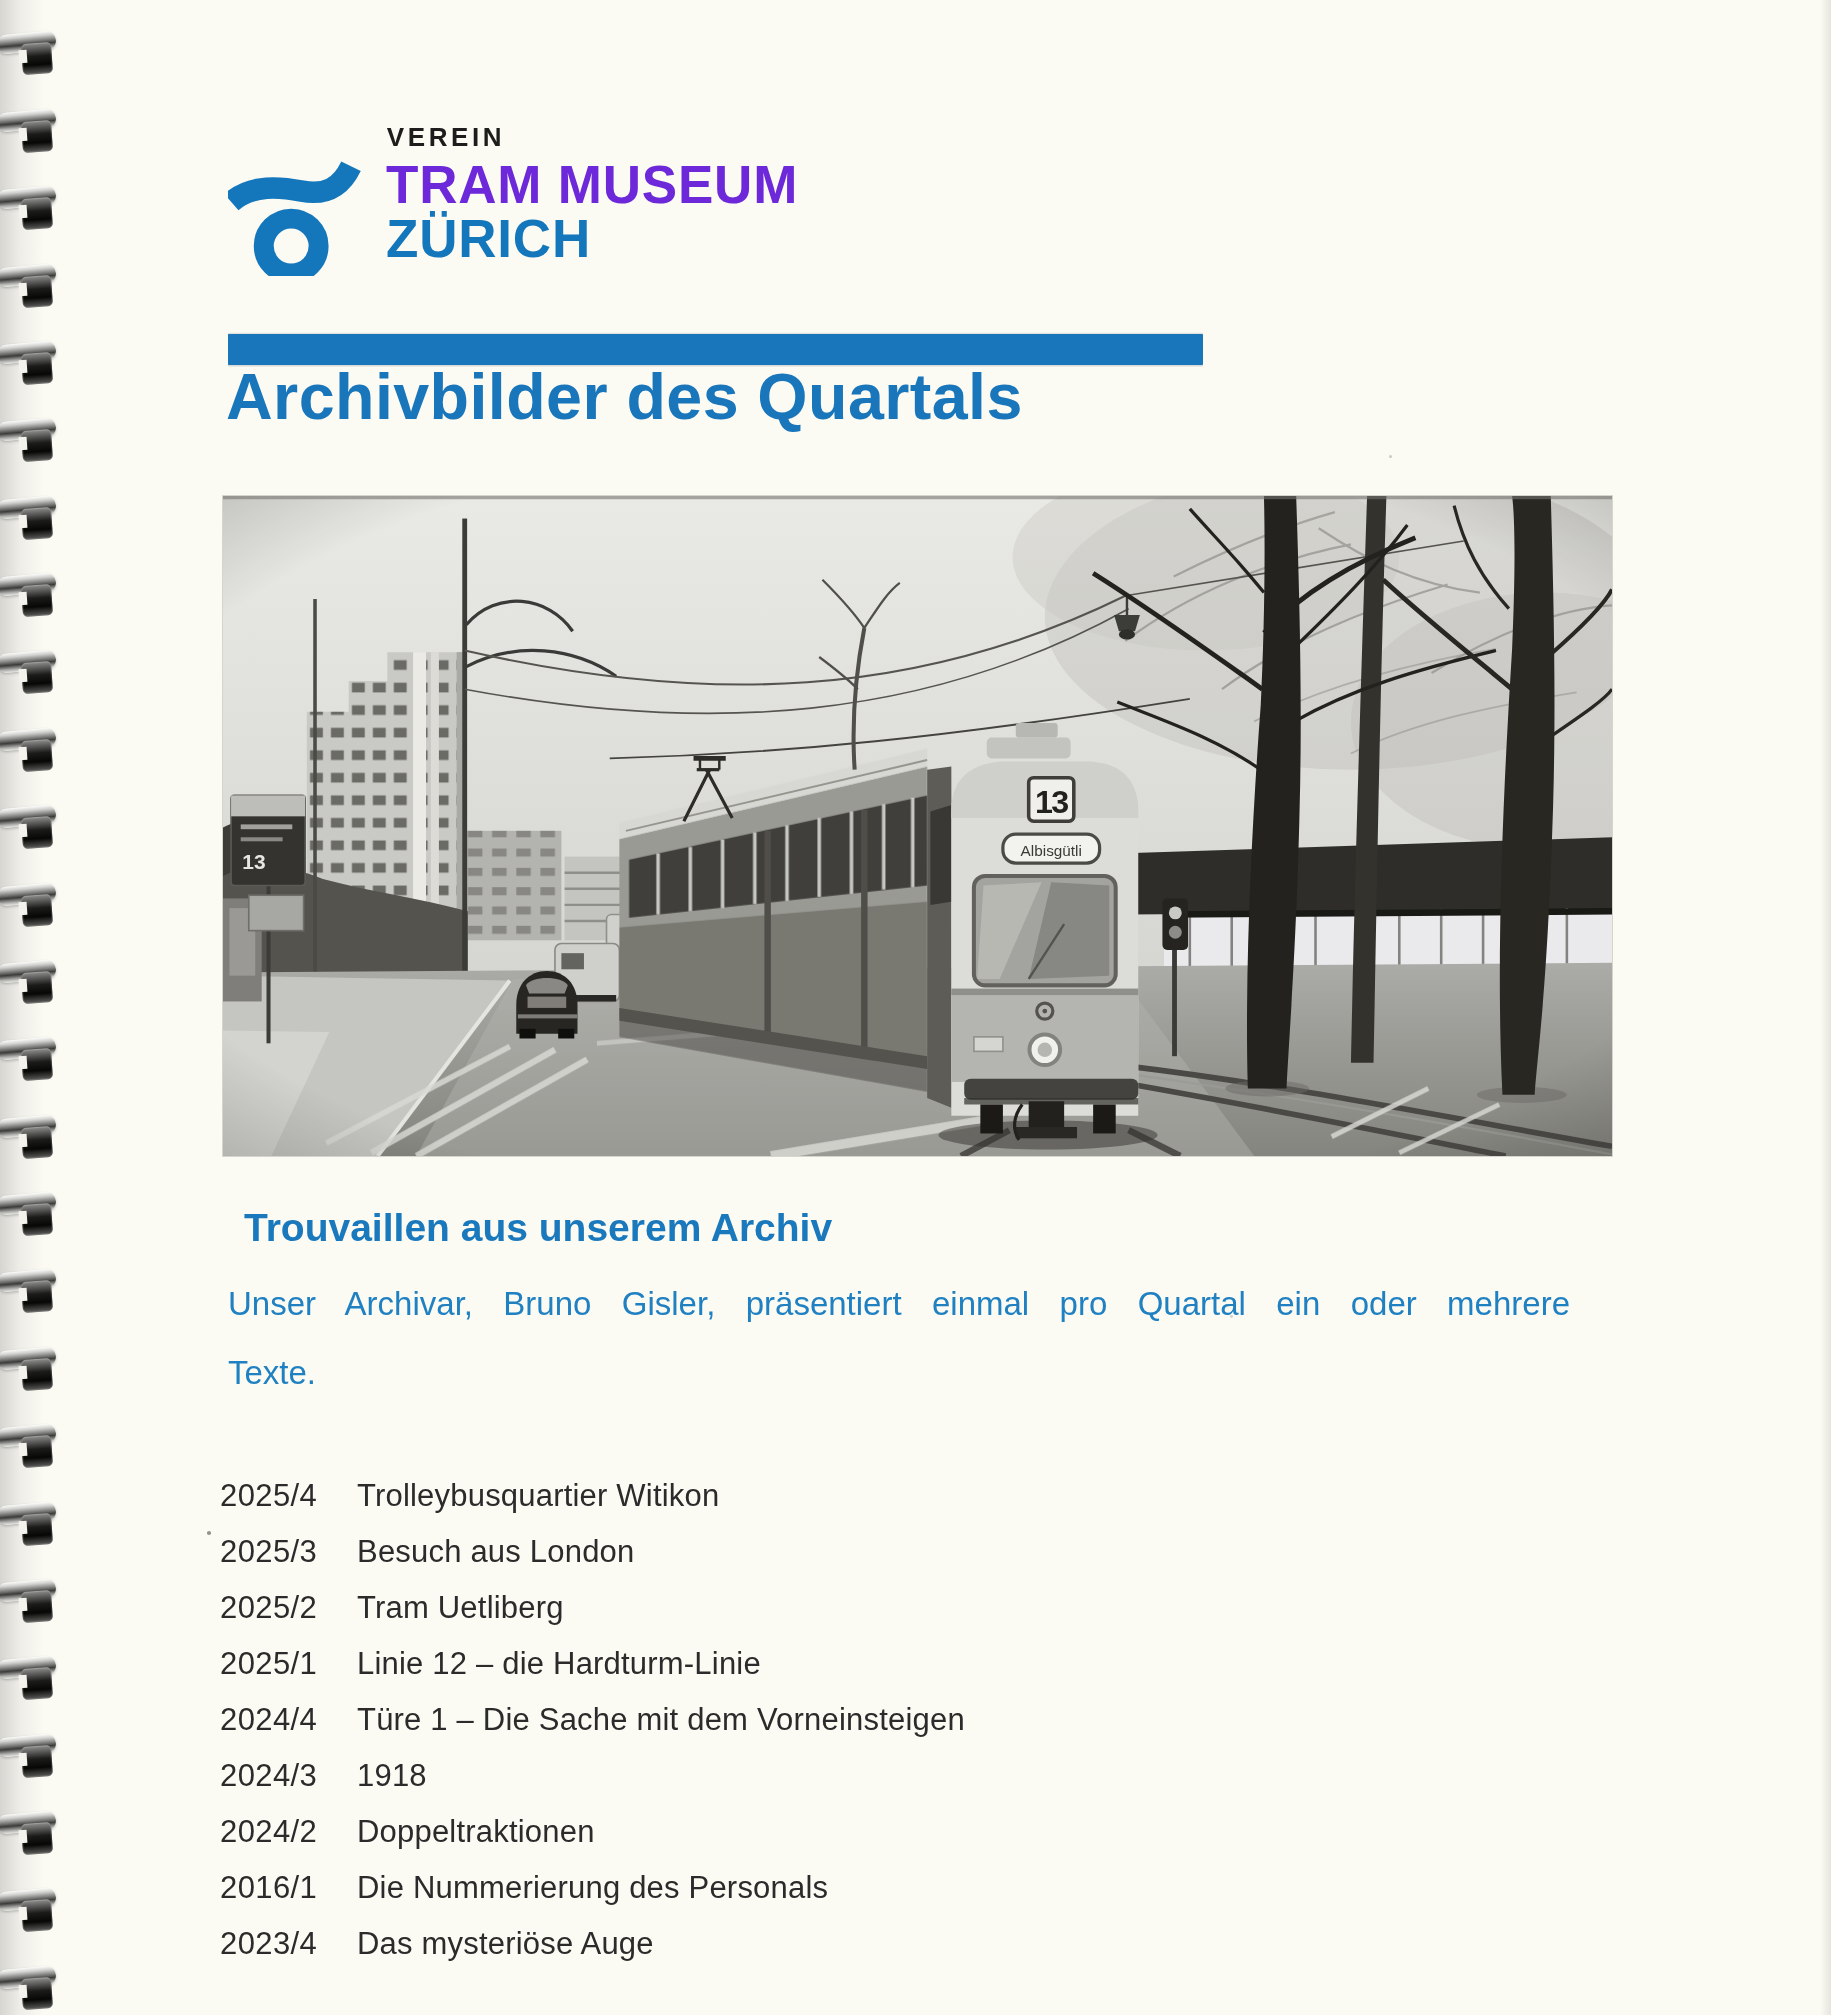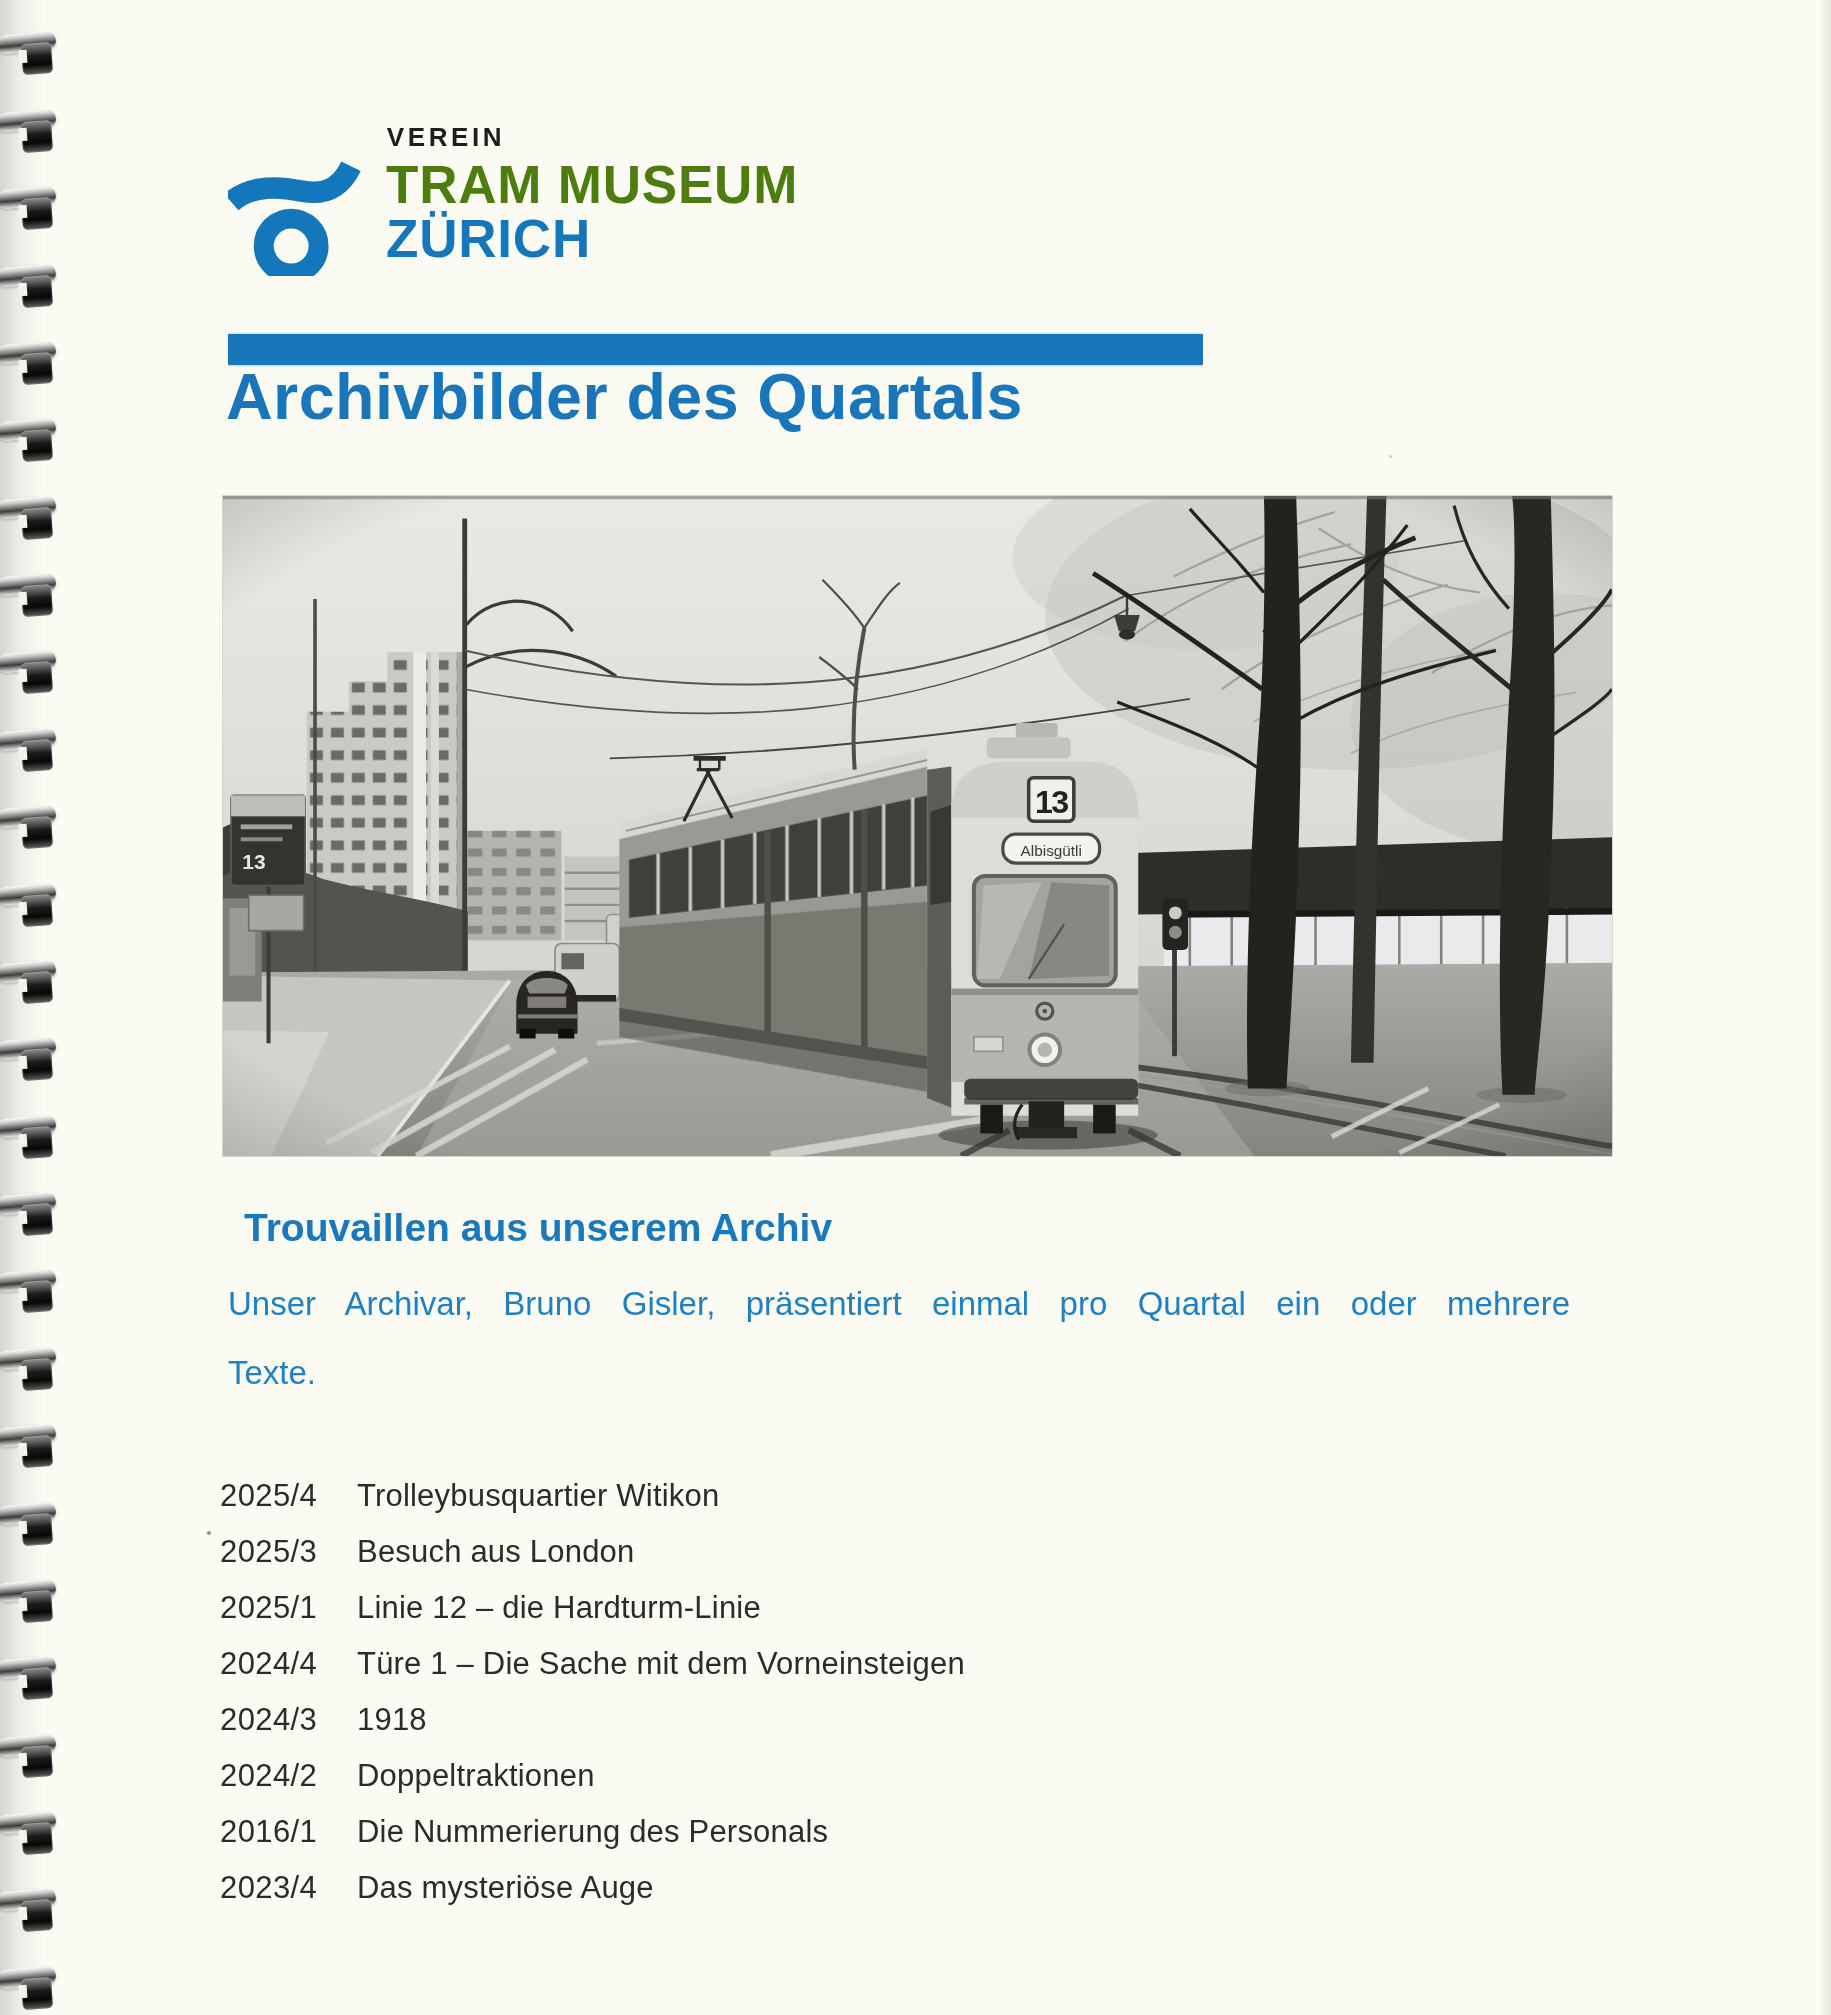--- a/index.html
+++ b/index.html
@@ -33,21 +33,21 @@
   }
   .coil .gap{
     position:absolute;left:22.6px;top:18.5px;width:8px;height:13px;background:#f3f2ec;
     transform:rotate(-4deg);
   }
   
   .logo{position:absolute;left:228px;top:120px;width:685px;height:169px;}
   .logo-glyph{position:absolute;left:0;top:23.4px;}
   .logo-text{position:absolute;left:158px;top:0;width:524px;height:169px;}
   .logo-l1{position:absolute;left:0.8px;top:2.4px;font-size:26px;font-weight:600;letter-spacing:3.6px;color:#1d1d1b;}
-  .logo-l2{position:absolute;left:0;top:34px;font-size:53px;font-weight:800;letter-spacing:0.8px;color:#4d7c0f;white-space:nowrap;}
+  .logo-l2{position:absolute;left:0;top:34px;font-size:53px;font-weight:800;letter-spacing:0.8px;color:#6d28d9;white-space:nowrap;}
   .logo-l3{position:absolute;left:0;top:88px;font-size:53px;font-weight:800;letter-spacing:0.8px;color:var(--glyph,#1577bb);}
   
   .title-bar{position:absolute;left:228px;top:334px;width:975px;height:31px;background:var(--accent,#1976bb);border-radius:0.8px;box-shadow:0 1.6px 0 rgba(30,40,60,.15), 0 -1.2px 0 rgba(30,40,60,.12);}
   h1.page-title{
     position:absolute;left:226px;top:360px;margin:0;white-space:nowrap;
     font-size:64px;font-weight:800;letter-spacing:0.4px;color:var(--accent,#1976bb);
     transform:scaleX(1.01);transform-origin:left;
   }
   
   .photo-wrap{position:absolute;left:223px;top:496px;width:1389px;height:660px;box-shadow:0 0 0 0.8px rgba(120,118,110,.35);}
@@ -487,20 +487,24 @@
 <div class="archive-list">
   <div class="archive-row">
     <span class="q">2025/4</span>
     <span class="t">Trolleybusquartier Witikon</span>
   </div>
   <div class="archive-row">
     <span class="q">2025/3</span>
     <span class="t">Besuch aus London</span>
   </div>
   <div class="archive-row">
+    <span class="q">2025/2</span>
+    <span class="t">Tram Uetliberg</span>
+  </div>
+  <div class="archive-row">
     <span class="q">2025/1</span>
     <span class="t">Linie 12 – die Hardturm-Linie</span>
   </div>
   <div class="archive-row">
     <span class="q">2024/4</span>
     <span class="t">Türe 1 – Die Sache mit dem Vorneinsteigen</span>
   </div>
   <div class="archive-row">
     <span class="q">2024/3</span>
     <span class="t">1918</span>

